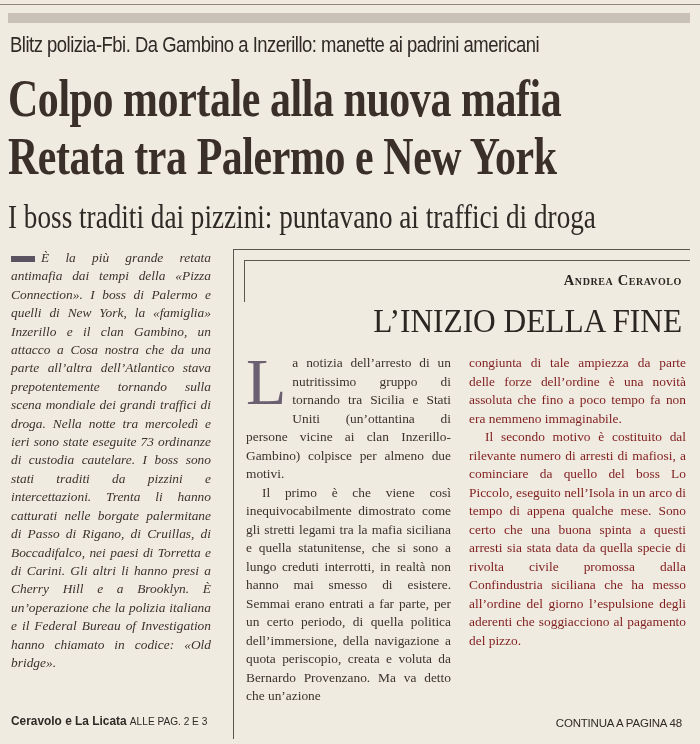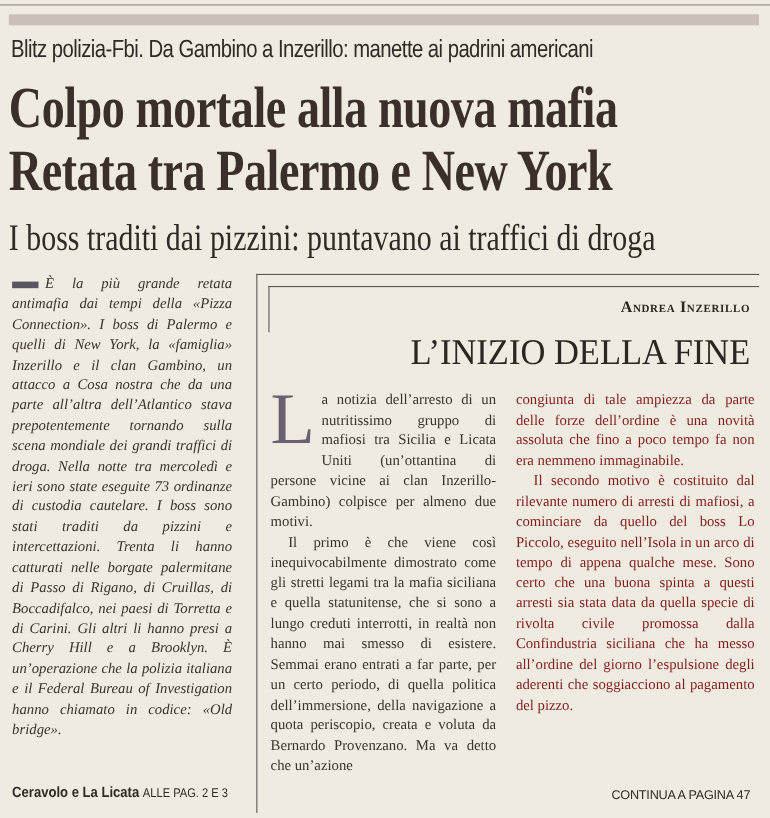--- a/index.html
+++ b/index.html
@@ -97,26 +97,26 @@
 <div class="byline-credit">
   <b>Ceravolo e La Licata</b>
   <span class="small">ALLE PAG. 2 E 3</span>
 </div>
 
 <div class="box-outer-top"></div>
 <div class="box-outer-left"></div>
 <div class="box-inner-top"></div>
 <div class="box-inner-left"></div>
 
-<div class="author">Andrea Inzerillo</div>
+<div class="author">Andrea Ceravolo</div>
 <div class="editorial-title">L’INIZIO DELLA FINE</div>
 
 <div class="col-mid">
-  <p class="first"><span class="dropcap">L</span><span>a notizia dell’arresto di un nutritissimo gruppo di mafiosi tra Sicilia e Licata Uniti (un’ottantina di persone vicine ai clan Inzerillo-Gambino) colpisce per almeno due motivi.</span></p>
+  <p class="first"><span class="dropcap">L</span><span>a notizia dell’arresto di un nutritissimo gruppo di tornando tra Sicilia e Stati Uniti (un’ottantina di persone vicine ai clan Inzerillo-Gambino) colpisce per almeno due motivi.</span></p>
   <p>Il primo è che viene così inequivocabilmente dimostrato come gli stretti legami tra la mafia siciliana e quella statunitense, che si sono a lungo creduti interrotti, in realtà non hanno mai smesso di esistere. Semmai erano entrati a far parte, per un certo periodo, di quella politica dell’immersione, della navigazione a quota periscopio, creata e voluta da Bernardo Provenzano. Ma va detto che un’azione</p>
 </div>
 
 <div class="col-right">
   <p class="cont">congiunta di tale ampiezza da parte delle forze dell’ordine è una novità assoluta che fino a poco tempo fa non era nemmeno immaginabile.</p>
   <p>Il secondo motivo è costituito dal rilevante numero di arresti di mafiosi, a cominciare da quello del boss Lo Piccolo, eseguito nell’Isola in un arco di tempo di appena qualche mese. Sono certo che una buona spinta a questi arresti sia stata data da quella specie di rivolta civile promossa dalla Confindustria siciliana che ha messo all’ordine del giorno l’espulsione degli aderenti che soggiacciono al pagamento del pizzo.</p>
 </div>
 
-<div class="continua">CONTINUA A PAGINA 47</div>
+<div class="continua">CONTINUA A PAGINA 48</div>
 
 </body></html>

